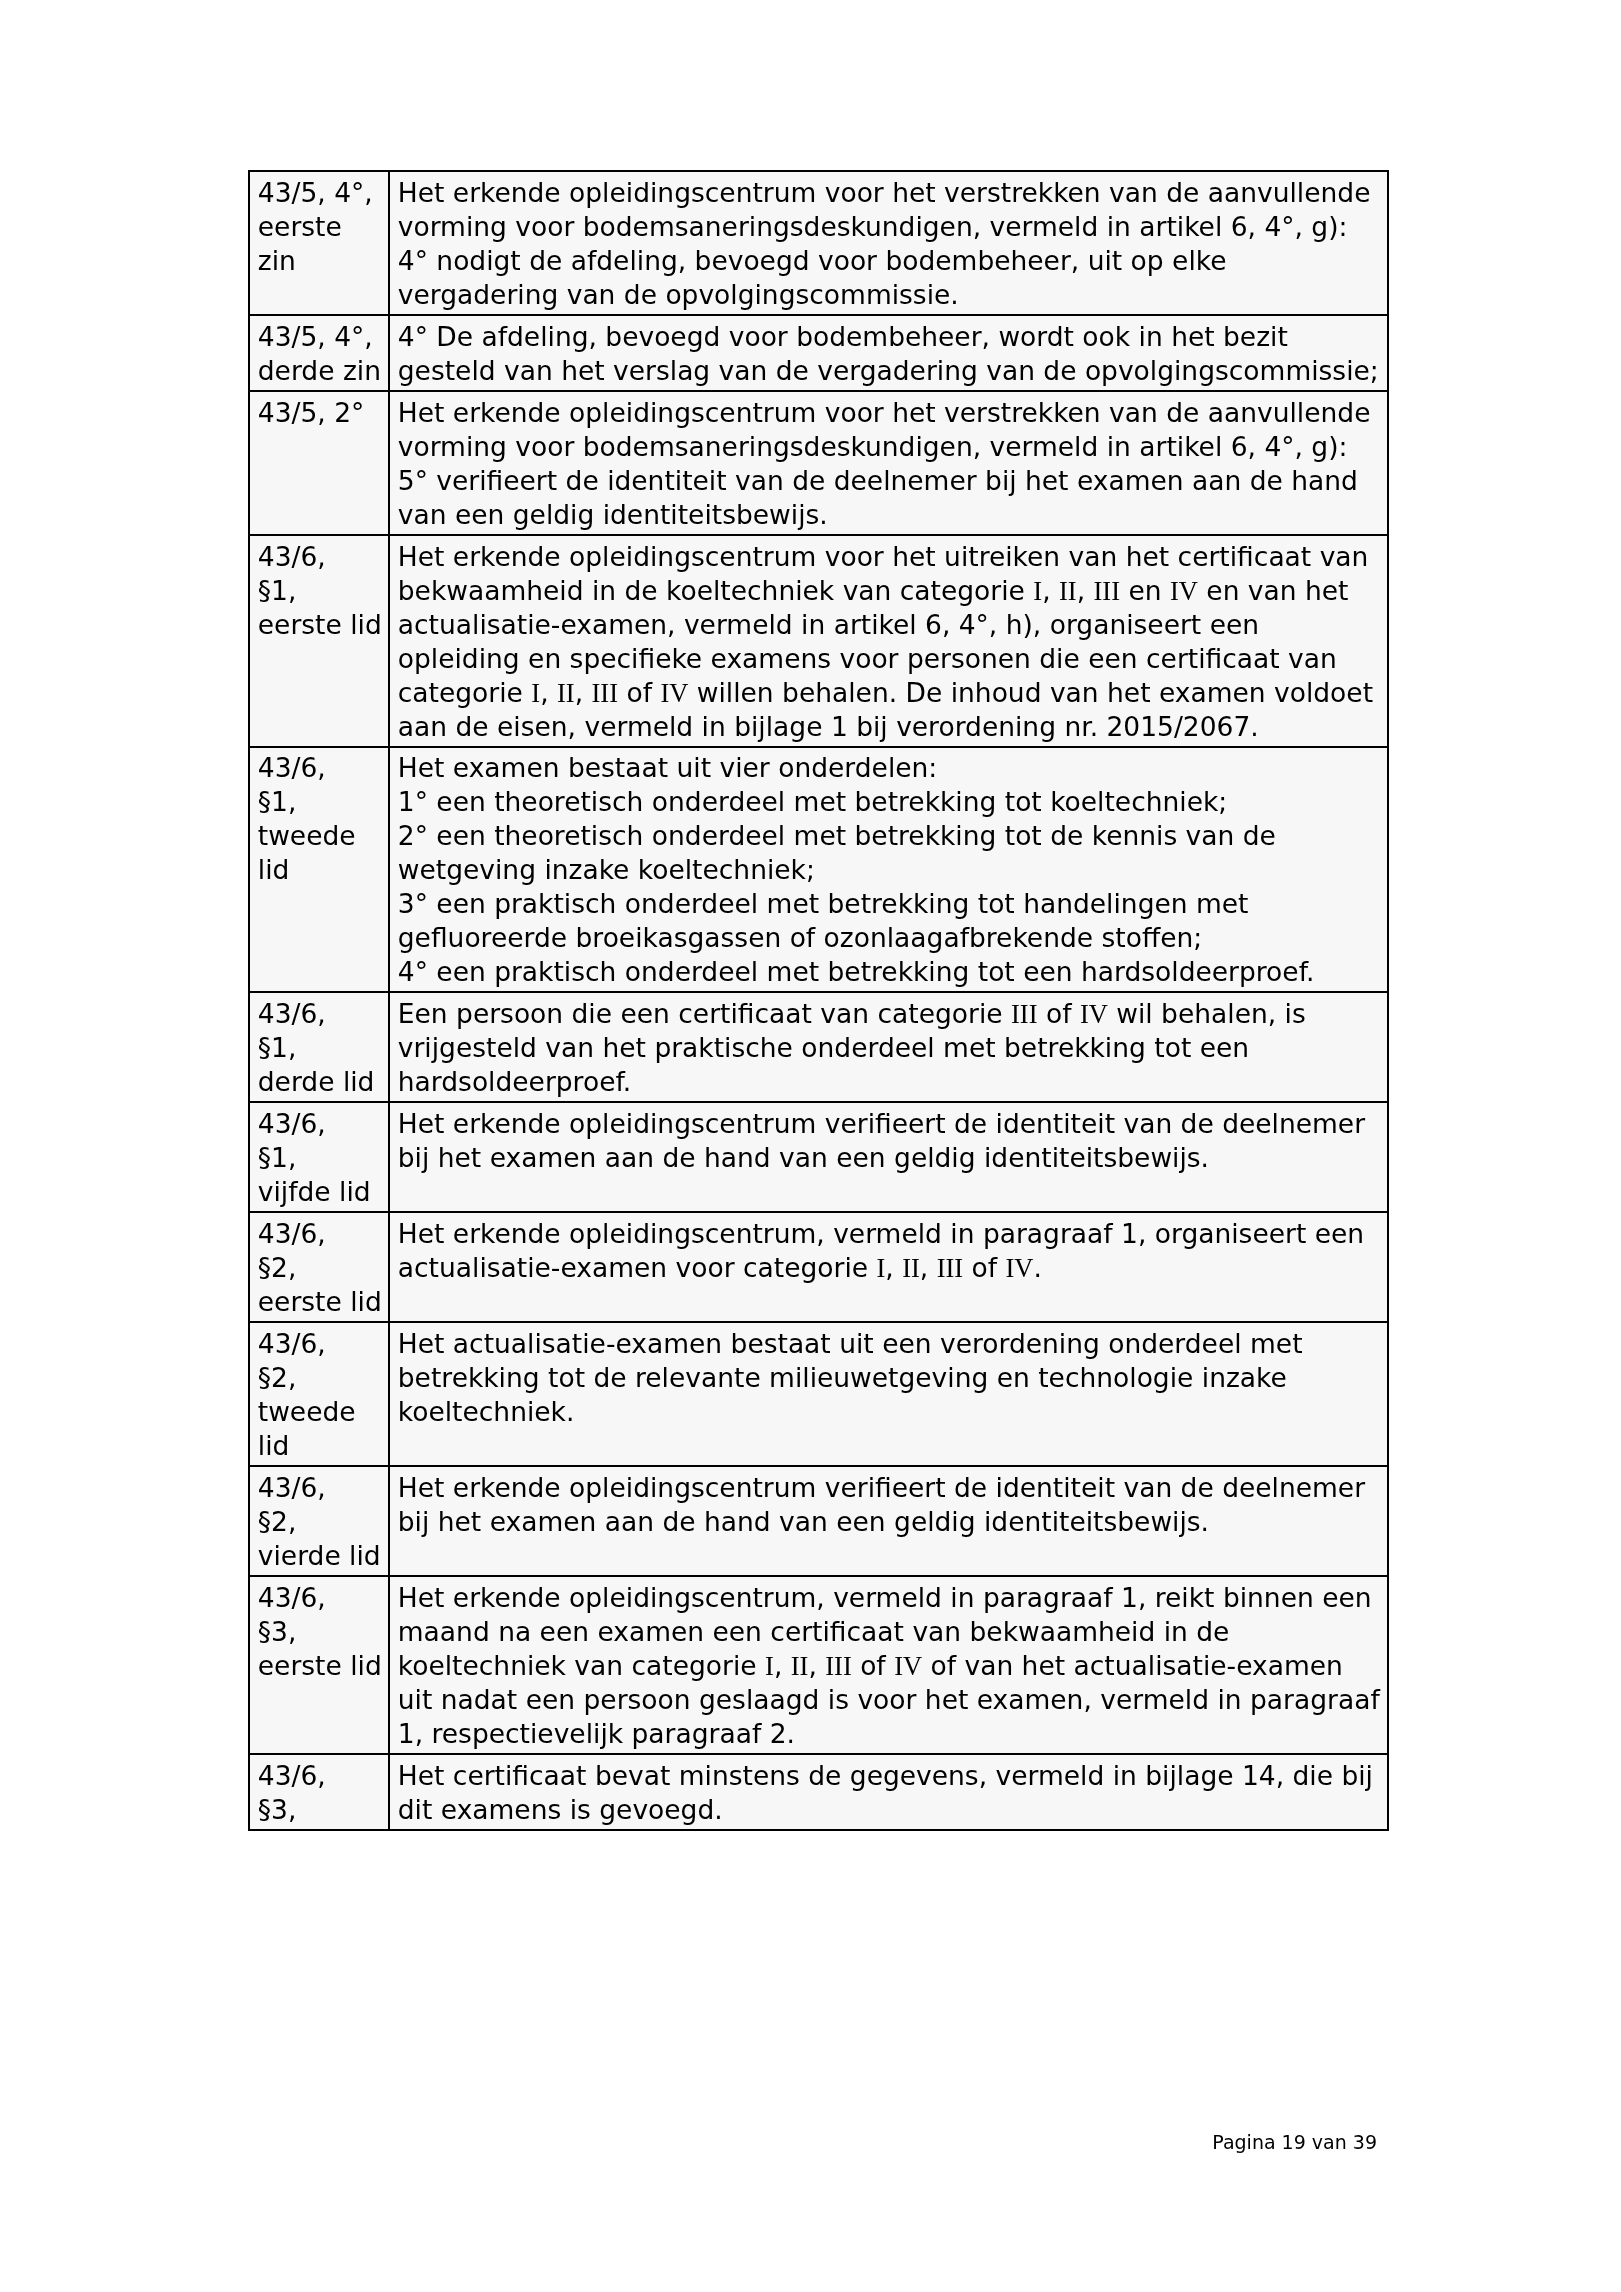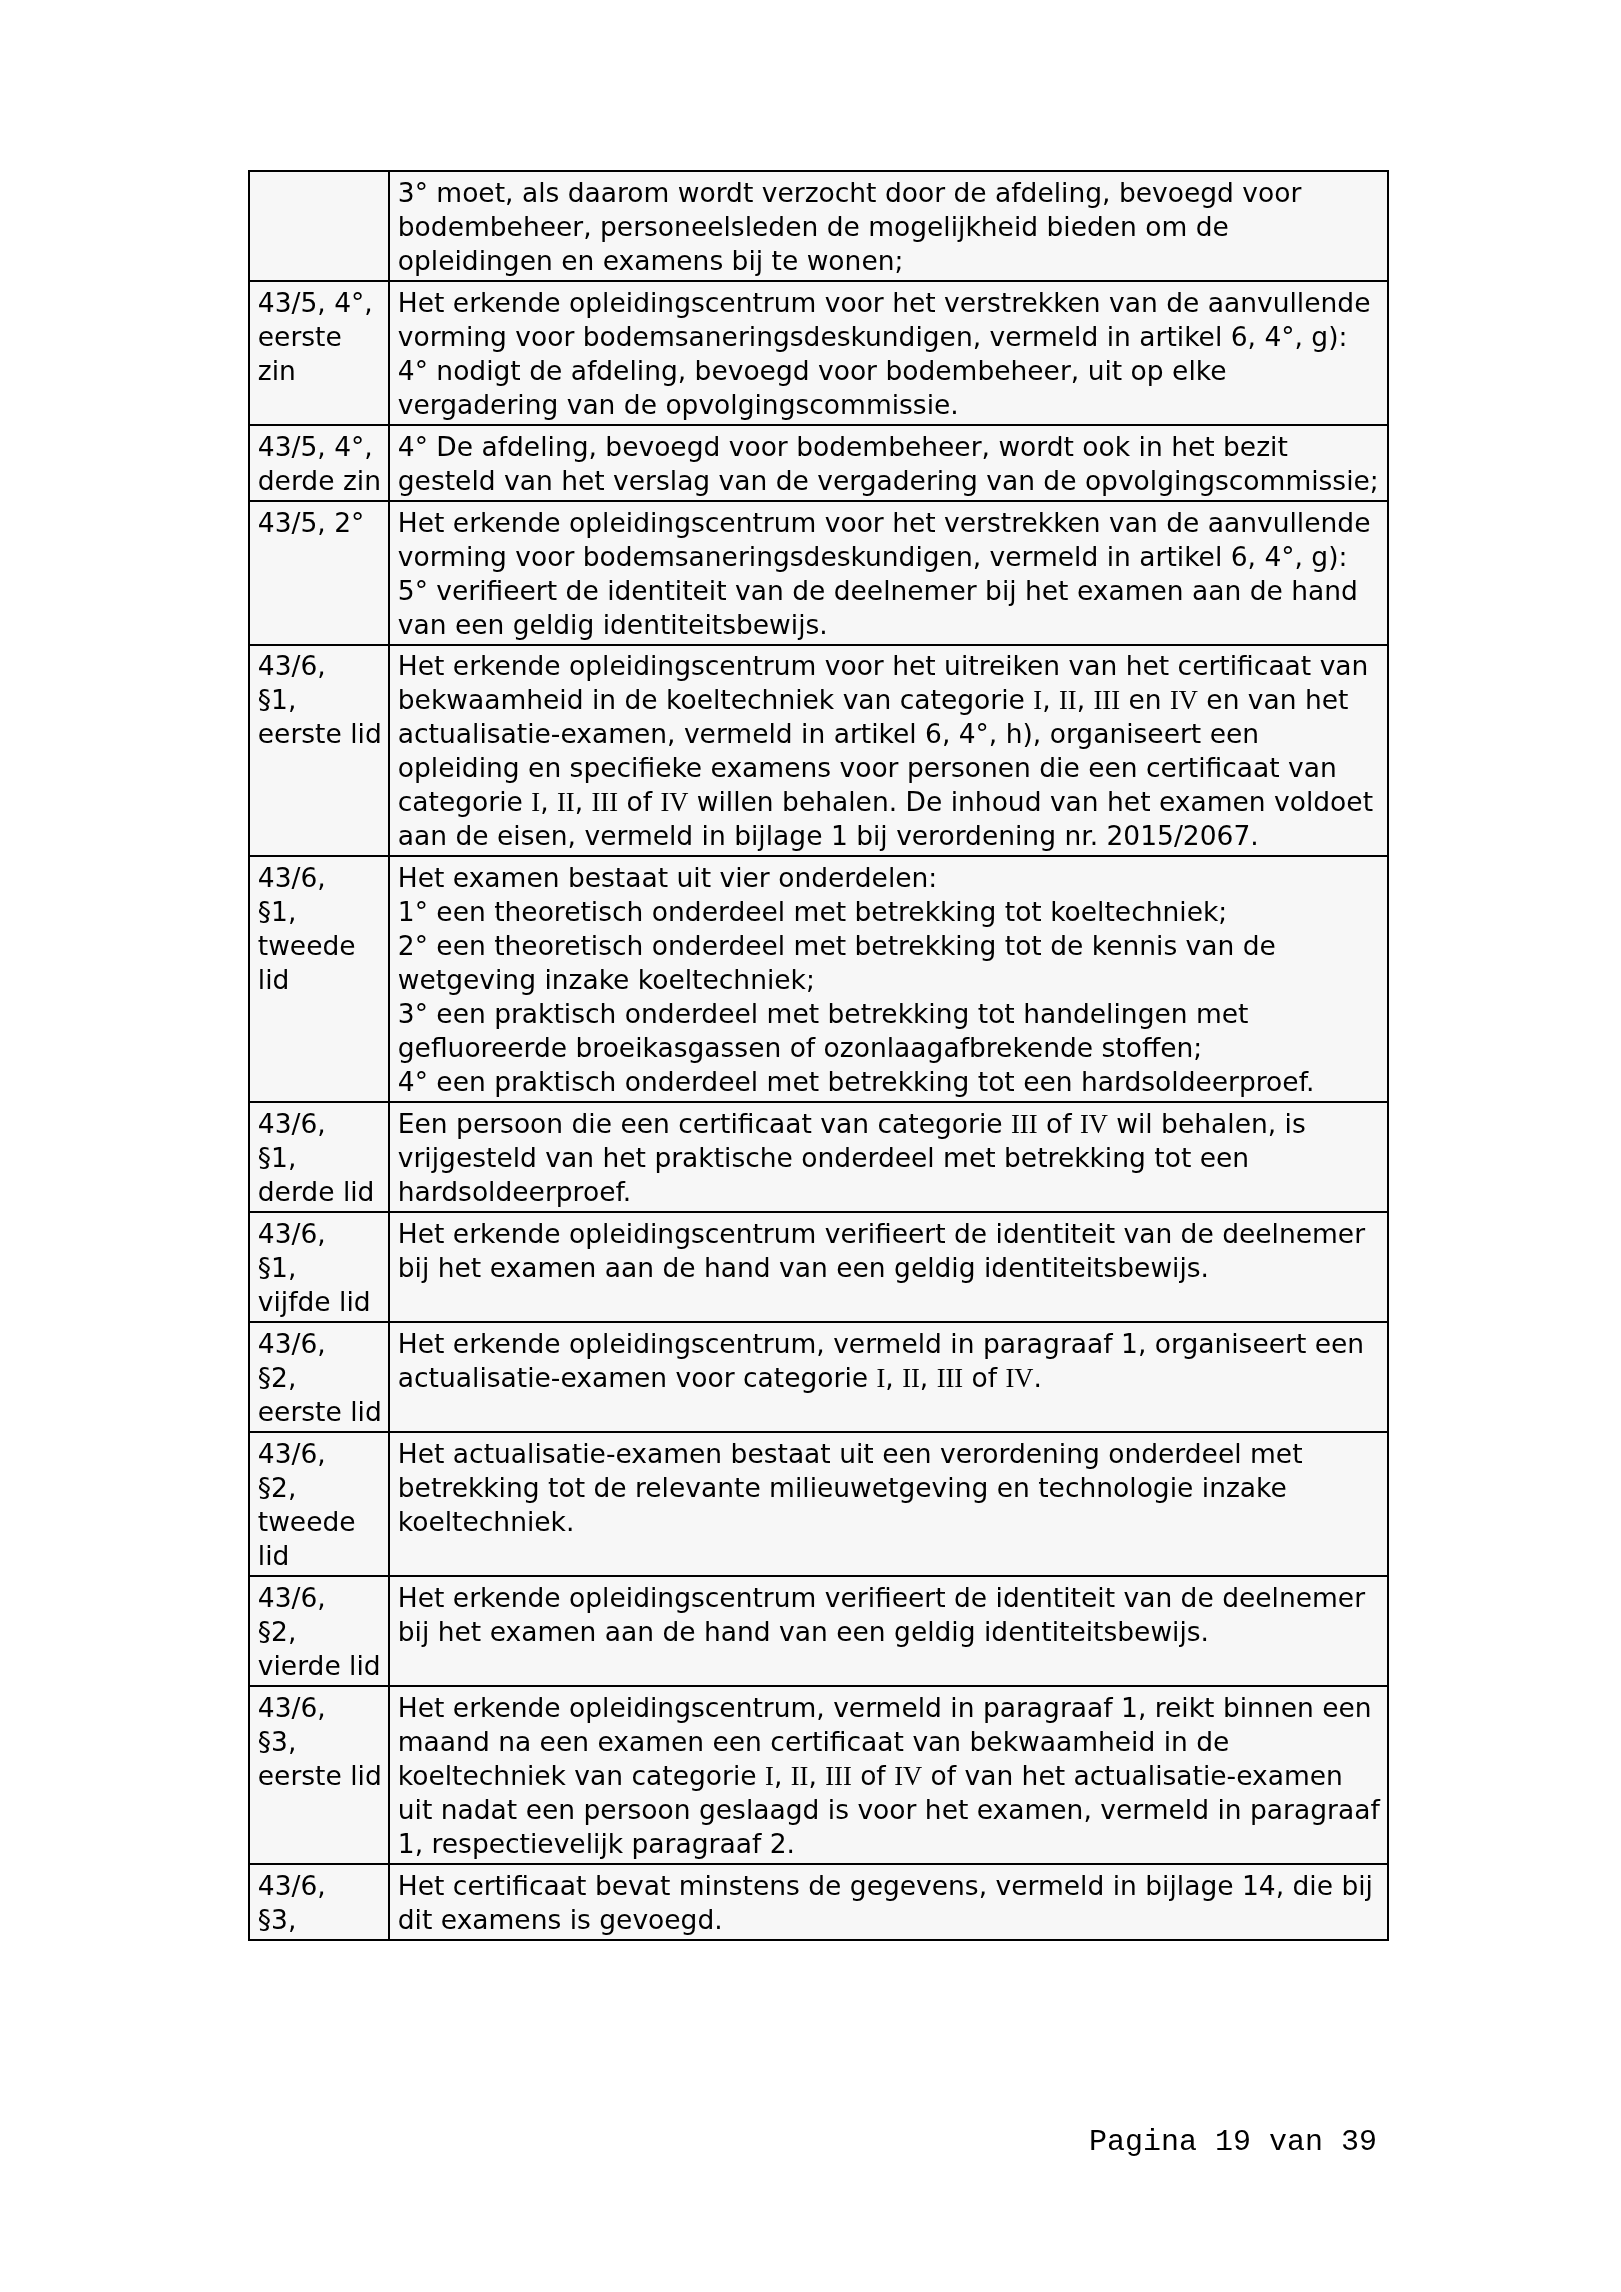--- a/index.html
+++ b/index.html
@@ -36,41 +36,36 @@
   }
   .doc-table col.col-ref  { width: 140px; }
   .doc-table col.col-text { width: 999px; }
   .serif {
     font-family: "Liberation Serif", "DejaVu Serif", serif;
   }
   .footer {
     position: absolute;
     top: 2125px;
     right: 244px;
-    font-size: 30px;
+    font-size: 19px;
     line-height: 34px;
     text-align: left;
-    font-family: Liberation Mono, monospace;
   }
 </style>
 </head>
 <body>
 
 <div class="page">
 
   <table class="doc-table">
     <colgroup>
       <col class="col-ref">
       <col class="col-text">
     </colgroup>
     <tbody>
-        <tr>
-          <td></td>
-          <td>3° moet, als daarom wordt verzocht door de afdeling, bevoegd voor bodembeheer, personeelsleden de mogelijkheid bieden om de opleidingen en examens bij te wonen;</td>
-        </tr>
         <tr>
           <td>43/5, 4°,
 eerste
 zin</td>
           <td>Het erkende opleidingscentrum voor het verstrekken van de aanvullende vorming voor bodemsaneringsdeskundigen, vermeld in artikel 6, 4°, g):
 4° nodigt de afdeling, bevoegd voor bodembeheer, uit op elke vergadering van de opvolgingscommissie.</td>
         </tr>
         <tr>
           <td>43/5, 4°,
 derde zin</td>

